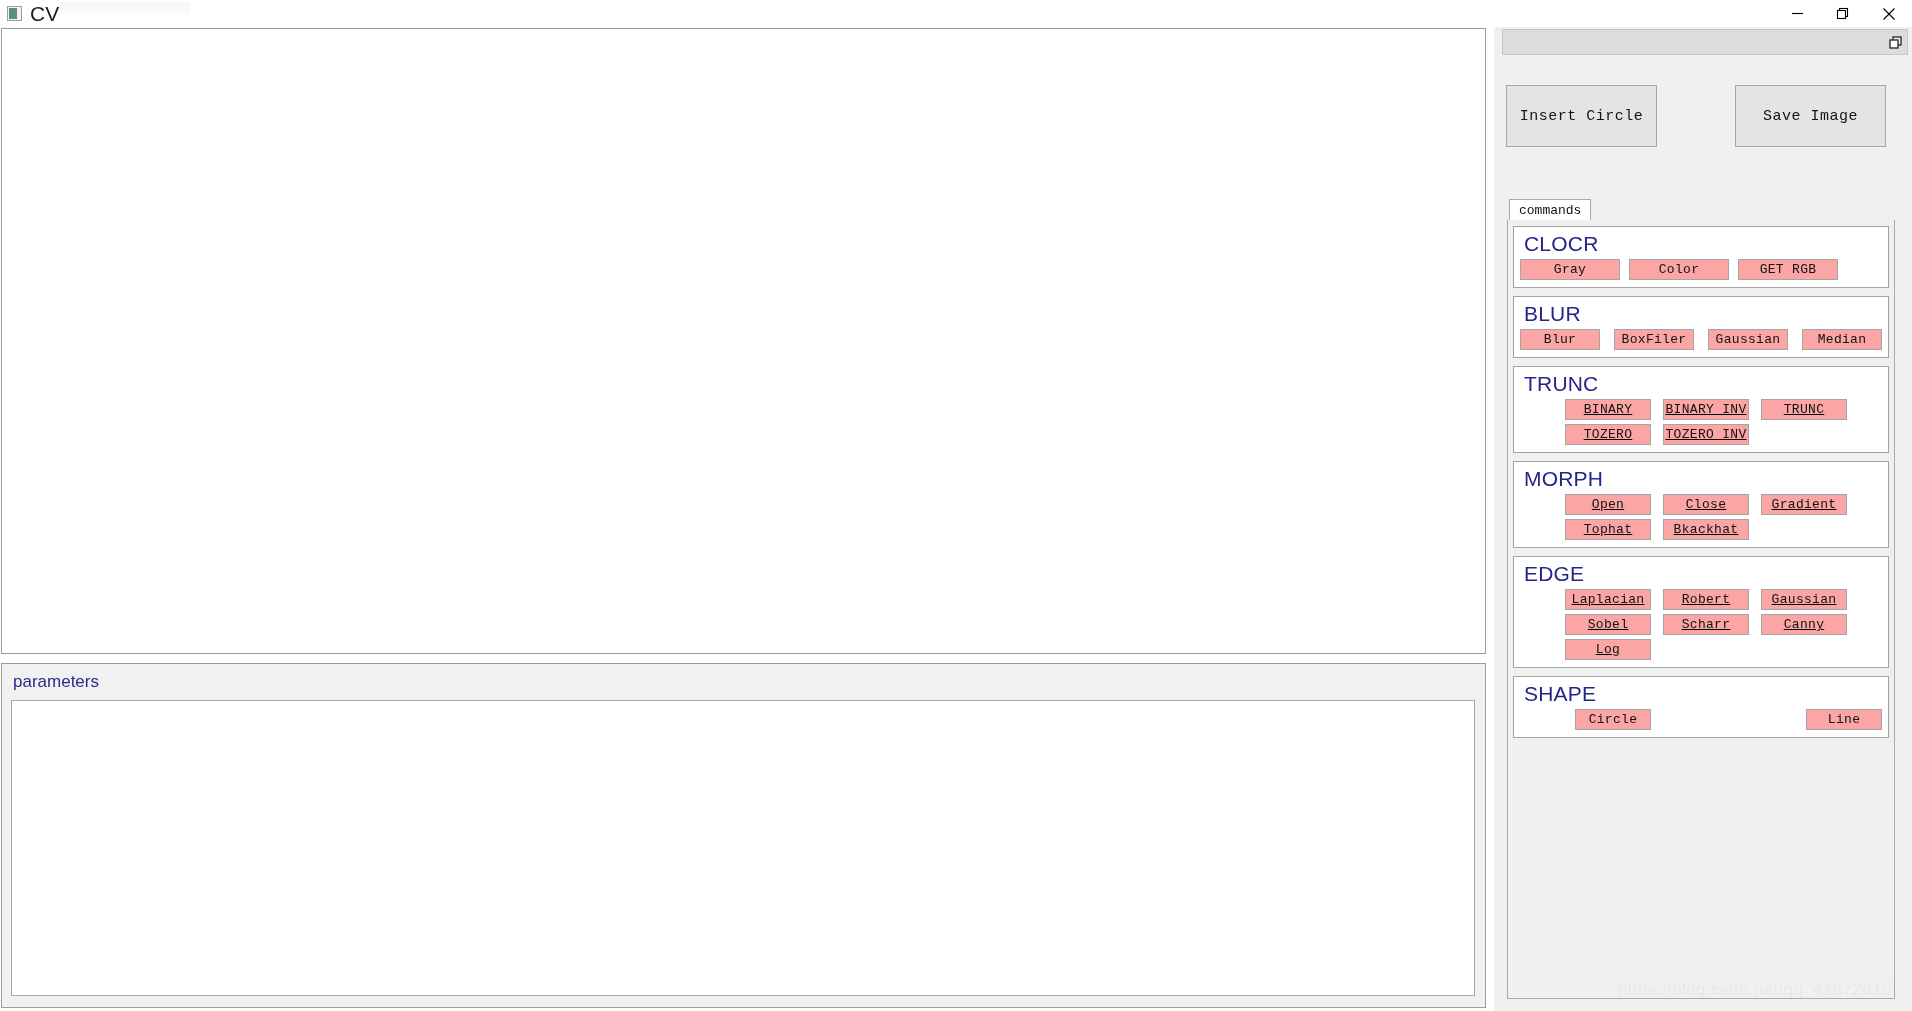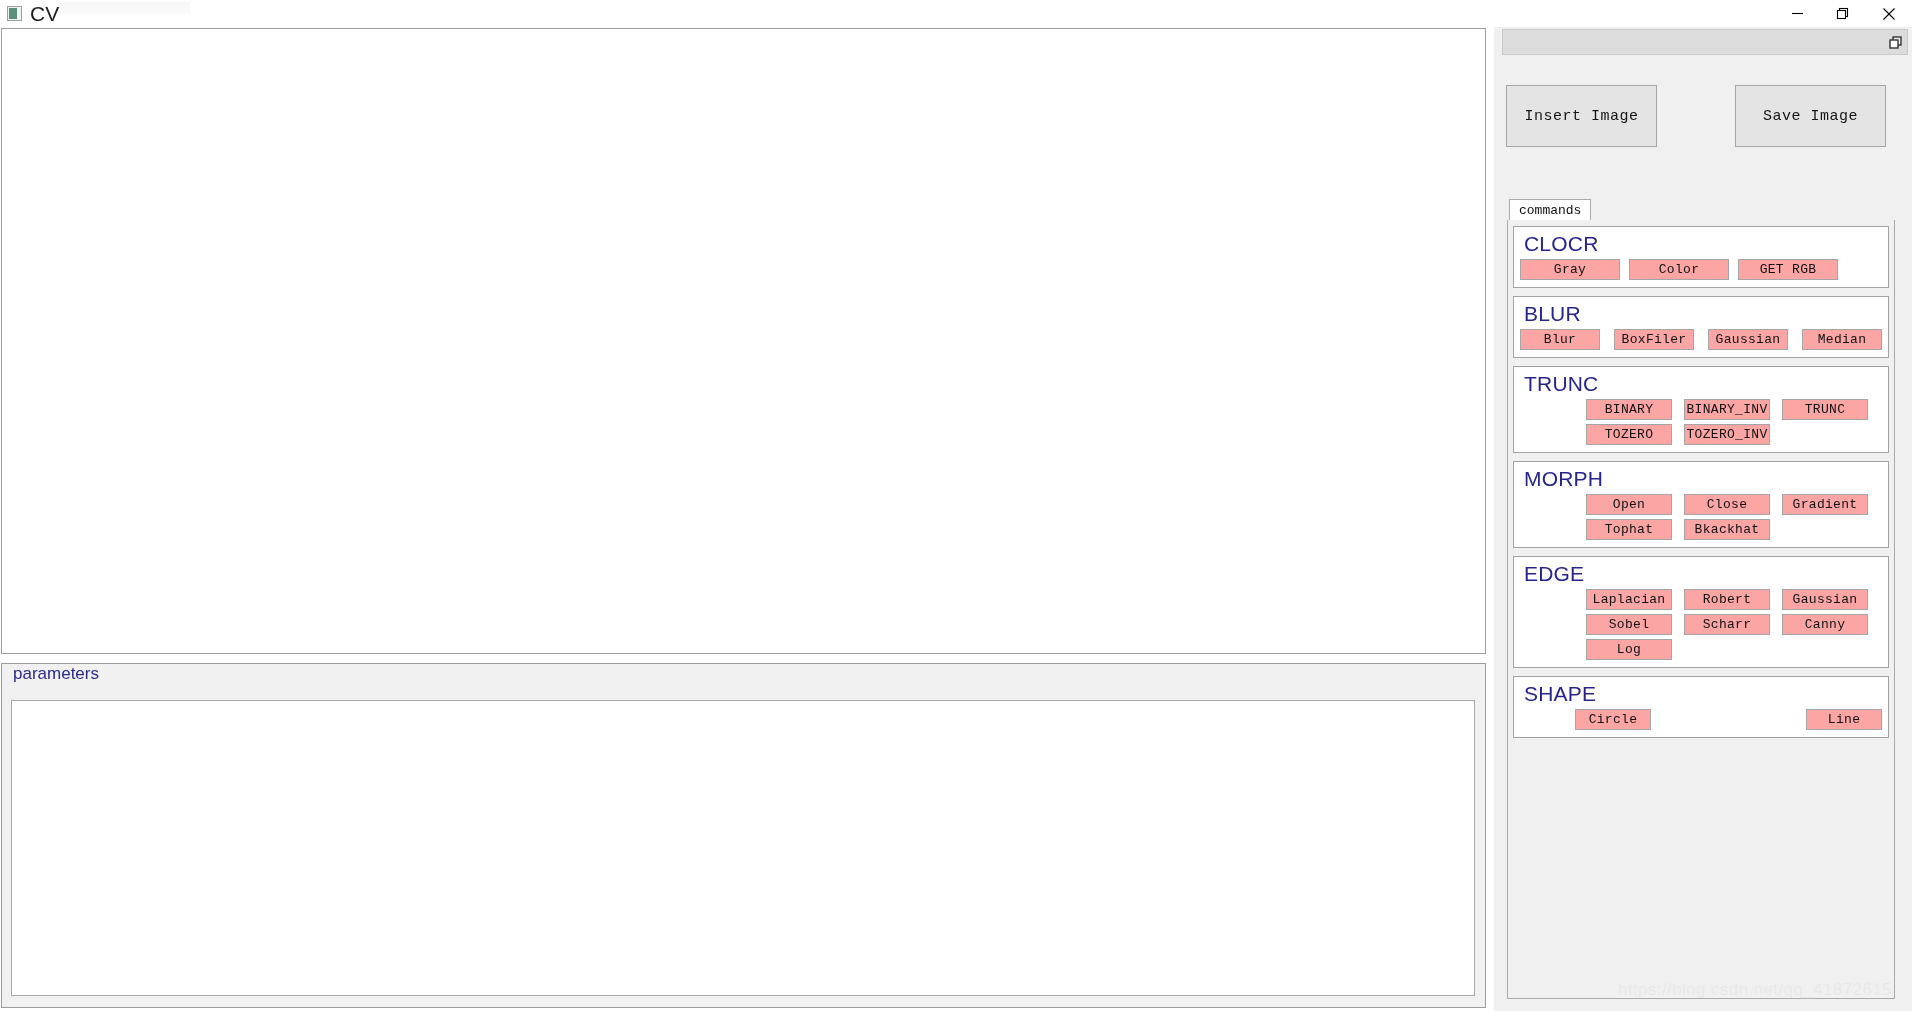--- a/index.html
+++ b/index.html
@@ -115,20 +115,21 @@
     width: 1485px;
     height: 345px;
     border: 1px solid #9d9d9d;
     box-sizing: border-box;
     background: #f1f1f1;
   }
   #parameters-header {
     height: 36px;
     background: #f1f1f1;
     display: flex;
+    align-items: center;
     padding-left: 11px;
   }
   #parameters-label {
     font-size: 17px;
     color: #2a2a8c;
     font-family: "Liberation Sans", sans-serif;
   }
   #parameters-body {
     position: absolute;
     left: 9px;
@@ -288,21 +289,21 @@
   .spacer { flex: 0 0 auto; }
 
   
   .row-left .cbtn { margin-right: 9px; }
   .col3 { width: 100px; }
 
   .grid3 { display: flex; }
   .grid3 .cell { width: 86px; margin-right: 12px; display: flex; }
   .grid3 .cell:last-child { margin-right: 0; }
   .grid3 .cell .cbtn { width: 100%; }
-  .grid3-offset { margin-left: 66px; }
+  .grid3-offset { margin-left: 45px; text-decoration: underline; }
 
   .grid4 { display: flex; justify-content: space-between; }
   .grid4 .cbtn { width: 80px; }
 
   .grid2 { display: flex; gap: 26px; }
   .shape-cell { width: 88px; }
   .shape-offset { margin-left: 55px; }
   .shape-gap { width: 120px; }
 
   #watermark {
@@ -367,21 +368,21 @@
         <svg id="dock-float-icon" width="15" height="15" viewBox="0 0 15 15">
           <rect x="5" y="2" width="8" height="8" fill="#f0f0f0" stroke="#333" stroke-width="1.4"></rect>
           <rect x="2" y="5" width="8" height="8" fill="#ffffff" stroke="#333" stroke-width="1.4"></rect>
         </svg>
       </span>
     </div>
 
     <div id="dock-body">
 
       <div id="io-row">
-        <div class="io-btn" id="insert-image-button">Insert Image</div>
+        <div class="io-btn" id="insert-image-button">Insert Circle</div>
         <div class="io-btn" id="save-image-button">Save Image</div>
       </div>
 
       <div id="tabwidget">
         <div id="tabbar">
           <div class="tab">commands</div>
         </div>
 
         <div id="tabpage">
 

